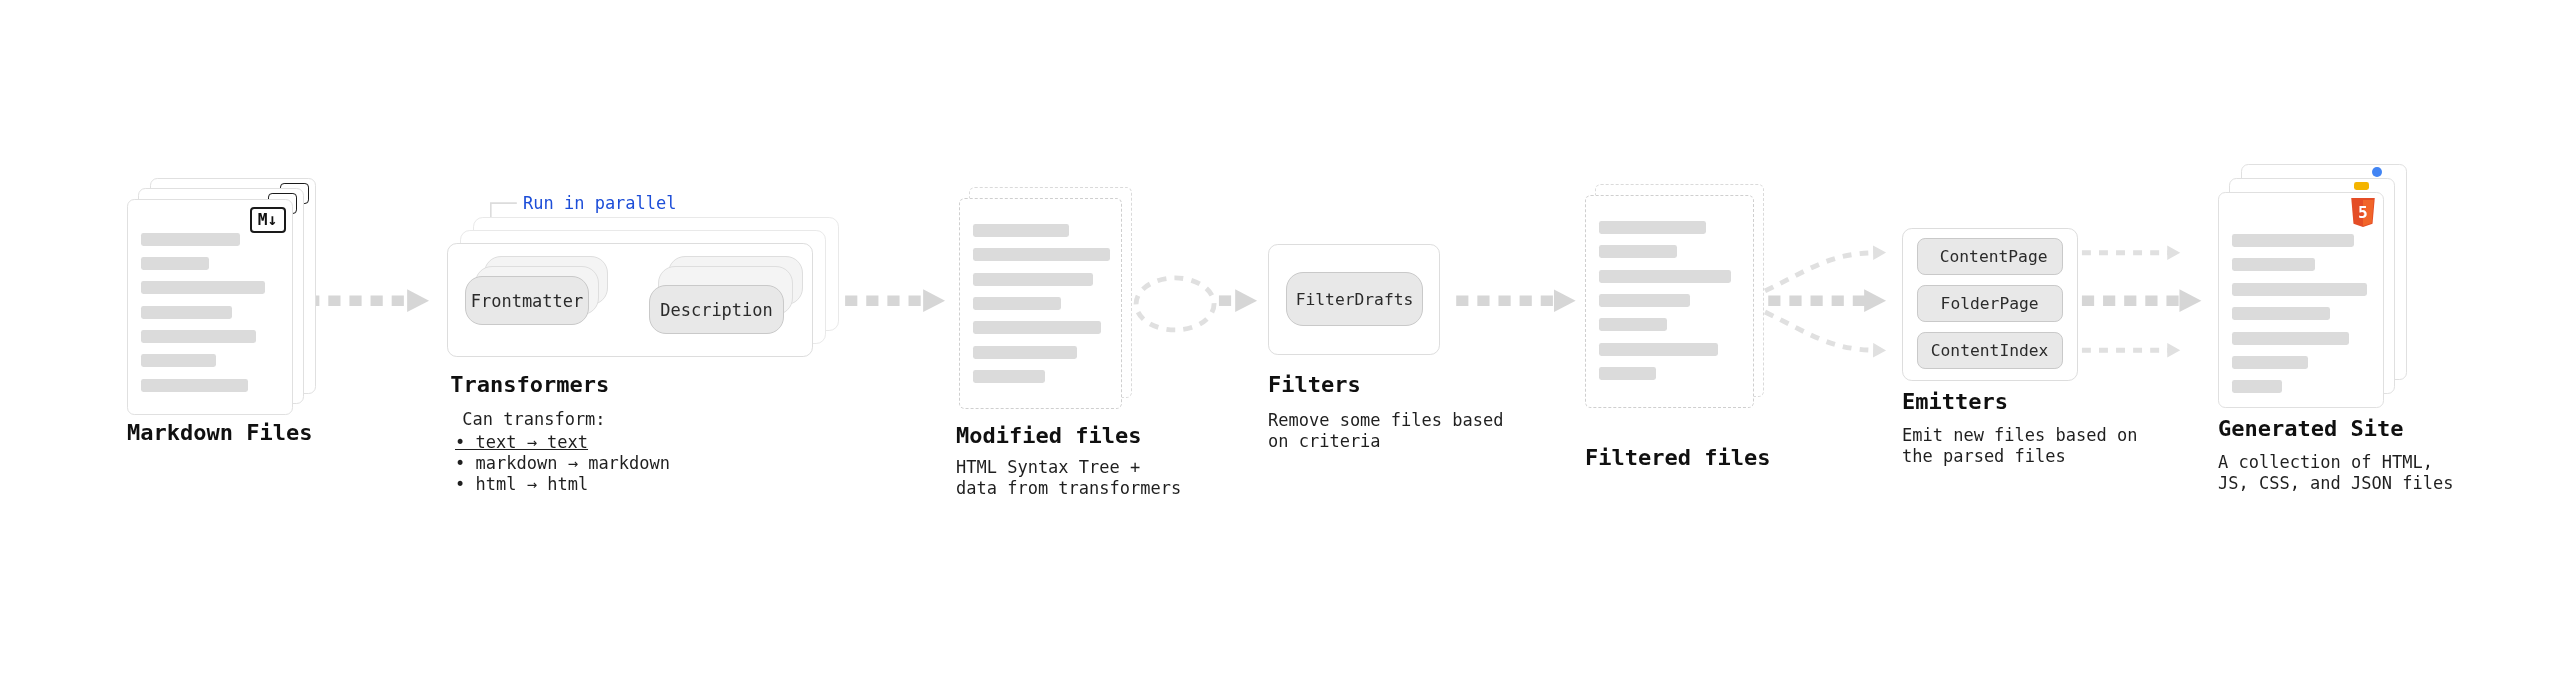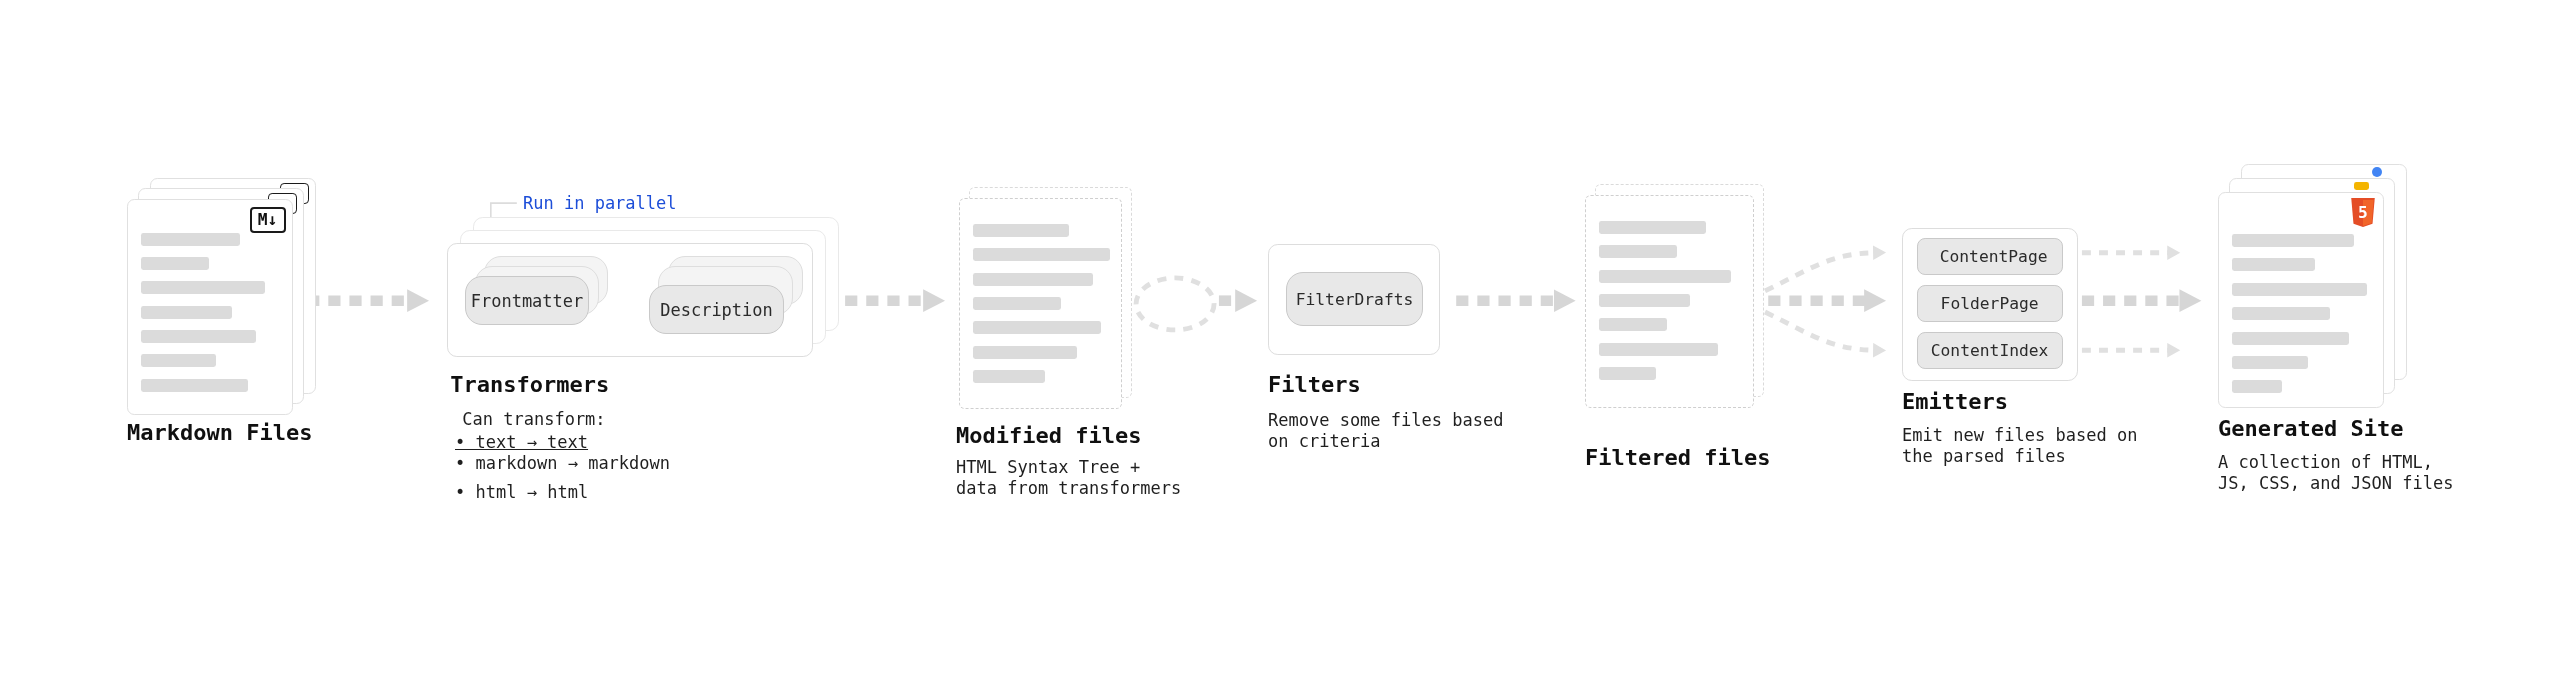--- a/index.html
+++ b/index.html
@@ -113,21 +113,21 @@
   <div class="chip" style="left:18px; top:83px; width:124px; height:49px;">Frontmatter</div>
 
   <div class="chip ghost" style="left:221px; top:63px; width:135px; height:49px;"></div>
   <div class="chip ghost" style="left:211px; top:73px; width:135px; height:49px;"></div>
   <div class="chip" style="left:202px; top:83px; width:135px; height:49px;margin-top:9px;">Description</div>
 
   <div class="label" style="left:3.3px; top:179px;">Transformers</div>
   <div class="note" style="left:3.3px; top:216px;margin-left:12px;">Can transform:</div>
   <div class="note" style="left:8px; top:239px;text-decoration:underline;">• text → text</div>
   <div class="note" style="left:8.1px; top:260px;">• markdown → markdown</div>
-  <div class="note" style="left:8.1px; top:281px;margin-top:8px;">• html → html</div>
+  <div class="note" style="left:8.1px; top:281px;">• html → html</div>
 </div>
 
 <div class="group" style="left:956px; top:187px; width:211px; height:325px;">
   <div class="ghostdashed" style="left:13px; top:0; width:163px; height:211px;"></div>
   <div class="dashedcard" style="left:3.3px; top:11.4px; width:163px; height:211px;">
     <div class="bars" style="padding-top:24.4px;">
       <i class="bar" style="width:96px"></i>
       <i class="bar" style="width:137px"></i>
       <i class="bar" style="width:120px"></i>
       <i class="bar" style="width:88px"></i>

